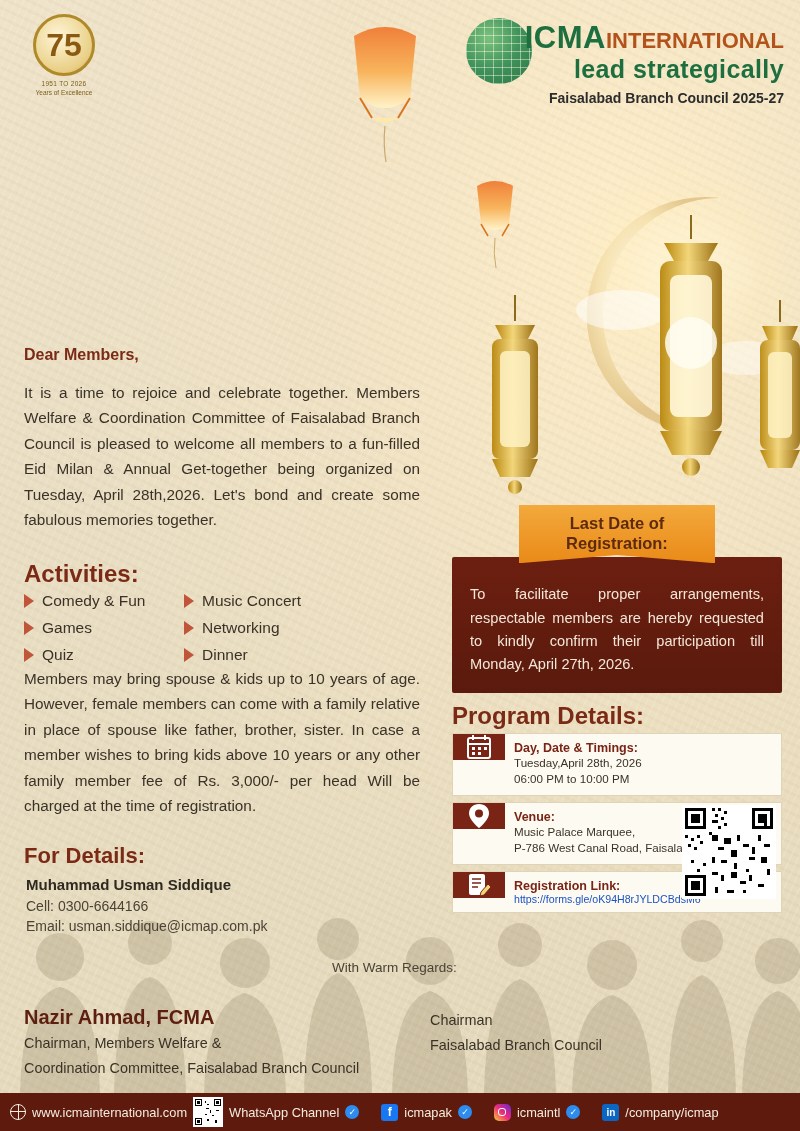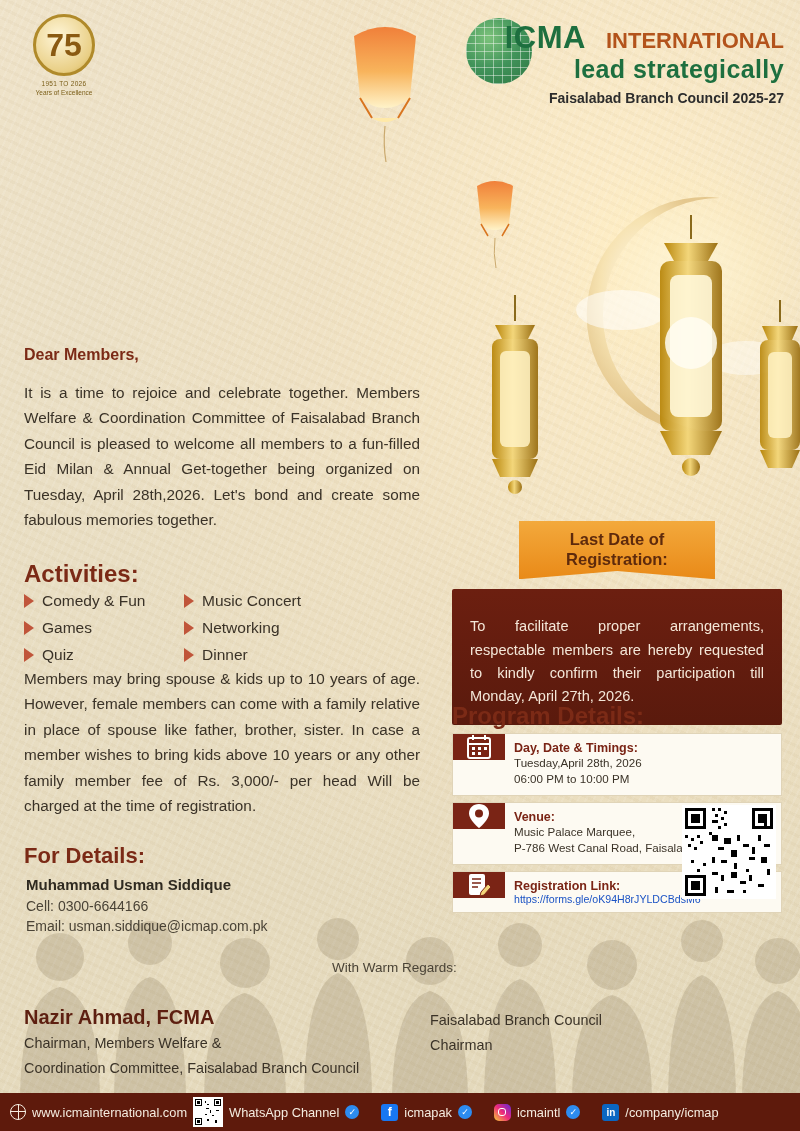--- a/index.html
+++ b/index.html
@@ -29,21 +29,21 @@
     position: absolute; left: 0; right: 0; bottom: 36px; height: 230px;
     opacity: 0.18; pointer-events: none;
   }
   
   .brand {
     position: absolute; top: 22px; right: 16px; text-align: right;
     line-height: 1;
   }
   .brand .line1 { font-size: 31px; font-weight: bold; letter-spacing: .5px; }
   .brand .icma { color: #1d6f3f; }
-  .brand .intl { color: #b3531b; font-size: 22px; letter-spacing: 0; margin-left: 20px; }
+  .brand .intl { color: #b3531b; font-size: 22px; letter-spacing: 0; }
   .brand .line2 {
     color: #1d6f3f; font-size: 25px; font-weight: bold; margin-top: 4px;
     letter-spacing: .4px;
   }
   .brand .line3 {
     color: #2c2c2c; font-size: 14px; font-weight: bold; margin-top: 9px;
   }
   .globe {
     position: absolute; top: 18px; right: 268px;
     width: 66px; height: 66px; border-radius: 50%;
@@ -112,21 +112,21 @@
   }
   .contact-cell {
     position: absolute; top: 898px; left: 26px; color: #4a4336; font-size: 14px;
   }
   .contact-mail {
     position: absolute; top: 918px; left: 26px; color: #4a4336; font-size: 14px;
   }
   
   .lastdate-wrap { position: absolute; top: 505px; left: 452px; width: 330px; }
   .ribbon {
-    position: relative; width: 196px; margin: 16px auto; padding: 8px 6px 10px;
+    position: relative; width: 196px; margin: 0 auto; padding: 8px 6px 10px;
     background: linear-gradient(180deg, #f3a93c, #e98a18);
     color: #5e2a0c; font-weight: bold; font-size: 16.5px; text-align: center;
     line-height: 1.22;
     clip-path: polygon(0 0, 100% 0, 100% 100%, 50% 86%, 0 100%);
     z-index: 2;
   }
   .lastdate-body {
     margin-top: -6px; padding: 26px 18px 16px;
     background: linear-gradient(180deg, #6c1f10, #5a1a0d);
     color: #f4e7d8; font-size: 14.6px; line-height: 1.6; text-align: justify;
@@ -476,22 +476,22 @@
 
   <div class="regards">With Warm Regards:</div>
 
   <div class="sig-left">
     <div class="sig-name">Nazir Ahmad, FCMA</div>
     <div class="sig-role">Chairman, Members Welfare &amp;</div>
     <div class="sig-role">Coordination Committee, Faisalabad Branch Council</div>
   </div>
 
   <div class="sig-right">
+    <div class="sig-role">Chairman</div>
     <div class="sig-role">Faisalabad Branch Council</div>
-    <div class="sig-role">Chairman</div>
   </div>
 
   <div class="footer">
     <div class="f-item">
       <span class="glb-ic"></span>
       <span>www.icmainternational.com</span>
     </div>
     <div class="qr-foot">
       <svg viewBox="0 0 21 21" shape-rendering="crispEdges" width="26" height="26">
         <rect width="21" height="21" fill="#fff"></rect>

